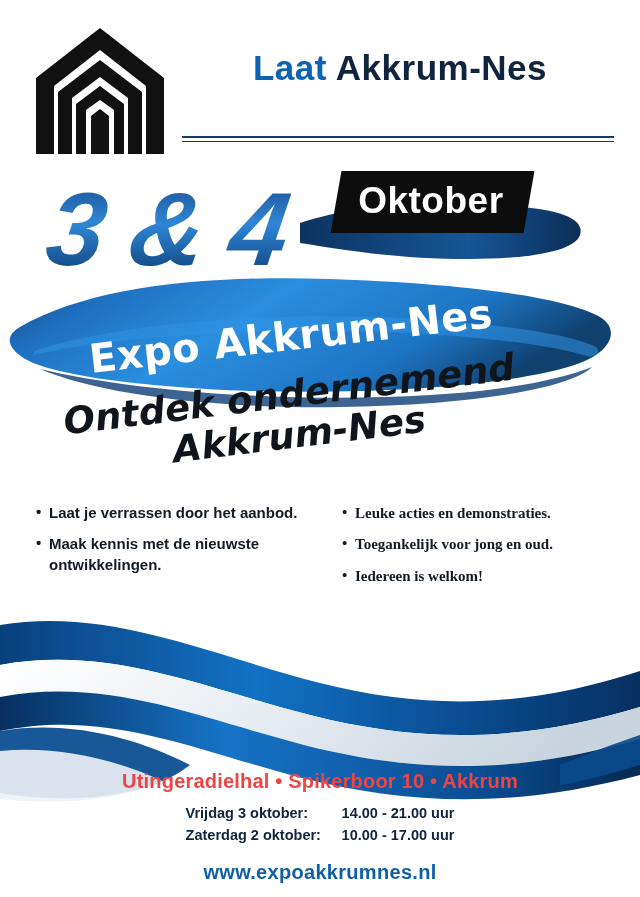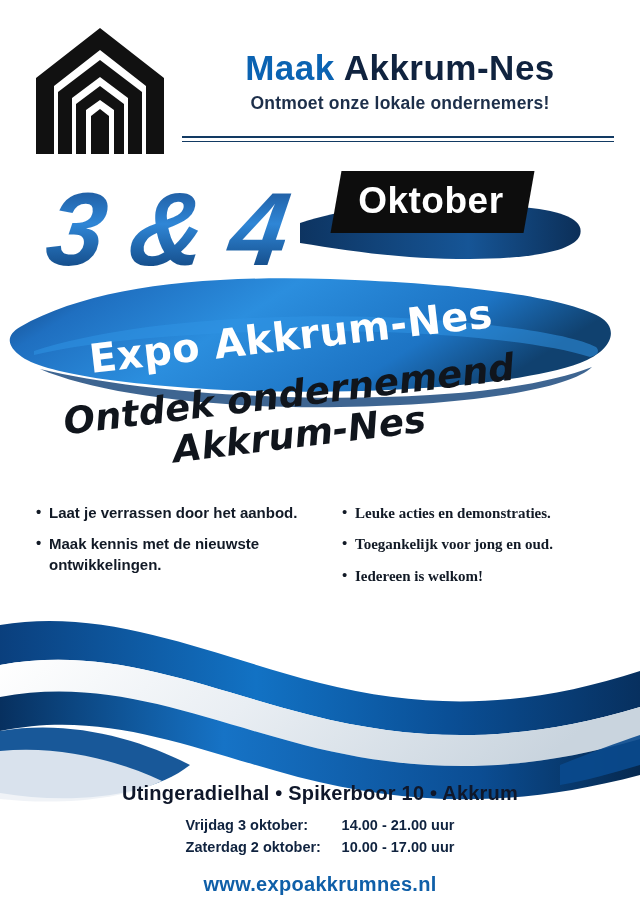--- a/index.html
+++ b/index.html
@@ -202,23 +202,22 @@
   .footer {
     position: absolute;
     left: 0;
     top: 770px;
     width: 640px;
     text-align: center;
   }
   .venue {
     font-size: 20px;
     font-weight: bold;
-    color: #0f172a;
+    color: #ef4444;
     letter-spacing: 0.2px;
-    margin-top: 12px;
   }
   .times {
     margin-top: 12px;
     display: inline-block;
     text-align: left;
   }
   .time-row {
     font-size: 14.5px;
     font-weight: bold;
     color: #10233f;
@@ -248,23 +247,22 @@
           <path d="M8 132 L8 56 L72 6 L136 56 L136 132 L118 132 L118 64 L72 28 L26 64 L26 132 Z" fill="#111111" stroke="none"></path>
           <path d="M30 132 L30 70 L72 38 L114 70 L114 132 L100 132 L100 76 L72 55 L44 76 L44 132 Z" fill="#111111" stroke="none"></path>
           <path d="M48 132 L48 82 L72 64 L96 82 L96 132 L86 132 L86 88 L72 78 L58 88 L58 132 Z" fill="#111111" stroke="none"></path>
           <path d="M63 132 L63 94 L72 87 L81 94 L81 132 Z" fill="#111111" stroke="none"></path>
         </g>
       </svg>
     </div>
 
     <div class="brand-block">
       <div class="brand-title">
-        <span>Maak </span><span class="dark">Akkrum-Nes</span>
+        <span>Laat </span><span class="dark">Akkrum-Nes</span>
       </div>
-      <div class="brand-sub">Ontmoet onze lokale ondernemers!</div>
     </div>
 
     <div class="rule-wrap">
       <div class="rule"></div>
       <div class="rule thin"></div>
     </div>
   </div>
 
   <div class="brushwrap">
     <svg class="brush-svg" width="640" height="330" viewBox="0 0 640 330">

